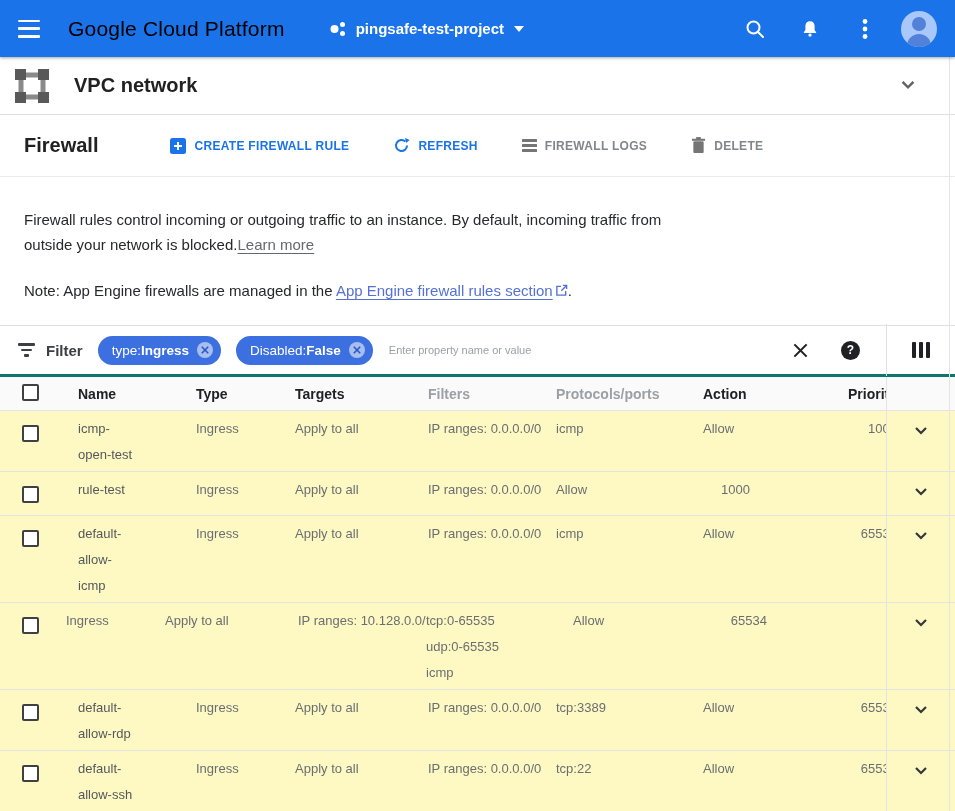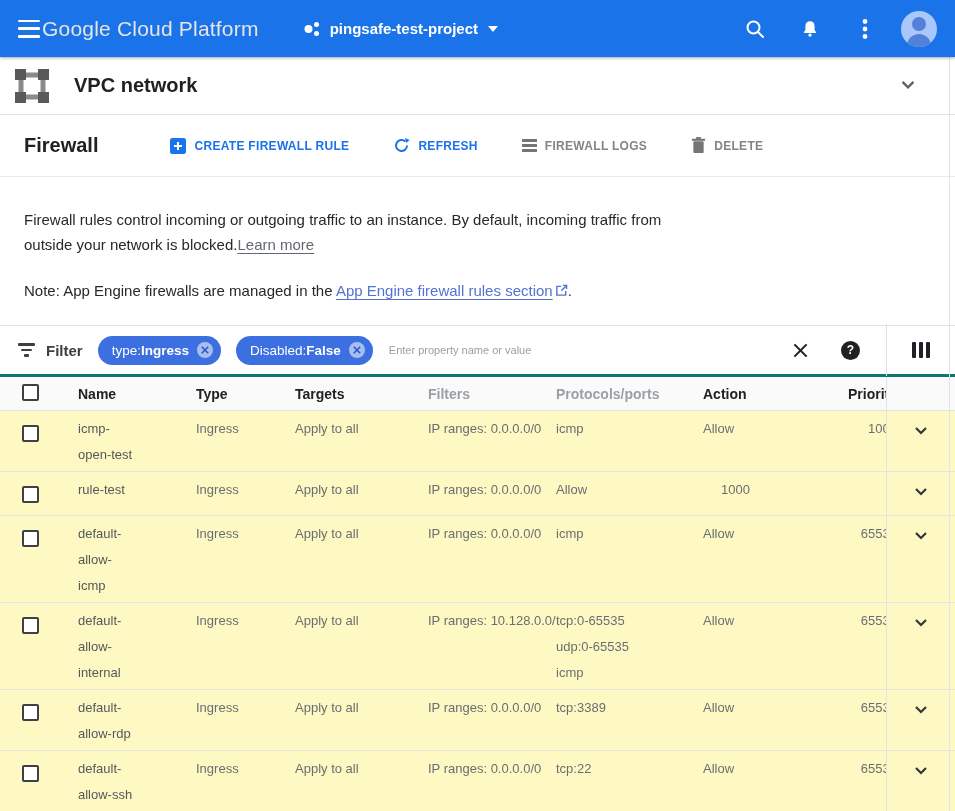--- a/index.html
+++ b/index.html
@@ -6,21 +6,21 @@
   html,body { width:955px; height:811px; overflow:hidden; background:#fff;
     font-family:"Liberation Sans", sans-serif; }
   body { position:relative; }
 
   
   .topbar { height:57px; background:#1a73e8; display:flex; align-items:center;
     padding:0 10px 0 16px; box-shadow:0 1px 3px rgba(0,0,0,.35); position:relative; z-index:5; }
   .hamburger { width:26px; height:20px; display:flex; flex-direction:column; justify-content:space-between;
     padding:1px 2px; cursor:pointer; }
   .hamburger span { display:block; height:2.6px; background:#fff; border-radius:1px; }
-  .gcp-title { color:#e5e5e5; font-size:21px; font-weight:400; letter-spacing:.2px; white-space:nowrap; }
+  .gcp-title { color:#000000; font-size:21px; font-weight:400; margin-left:26px; letter-spacing:.2px; white-space:nowrap; }
   .project-sel { display:flex; align-items:center; margin-left:44px; cursor:pointer; }
   .project-sel .label { color:#fff; font-size:15px; font-weight:700; margin-left:9px; }
   .caret-down { width:0; height:0; border-left:5px solid transparent; border-right:5px solid transparent;
     border-top:6px solid #fff; margin-left:10px; }
   .topbar-right { margin-left:auto; display:flex; align-items:center; }
   .tb-iconbtn { width:40px; height:40px; display:flex; align-items:center; justify-content:center;
     margin-left:15px; cursor:pointer; }
   .avatar { width:36px; height:36px; border-radius:50%; background:#a9c7fa; margin-left:16px; margin-right:8px;
     position:relative; overflow:hidden; cursor:pointer; }
   .avatar .head { position:absolute; width:14px; height:14px; border-radius:50%; background:#5181d8; left:11px; top:6px; }
@@ -332,21 +332,20 @@
     </div>
     <div class="cell-expand">
       <svg width="24" height="24" viewBox="0 0 24 24">
         <polyline points="7,10 12,15 17,10" fill="none" stroke="#35363a" stroke-width="2.2"></polyline>
       </svg>
     </div>
   </div>
       <div class="trow tbody">
     <div class="row-main">
       <div class="cell cb"><span class="checkbox"></span></div>
-      <div class="cell name"><span class="name-inner">default-allow-internal</span></div>
       <div class="cell type">Ingress</div>
       <div class="cell targets">Apply to all</div>
       <div class="cell filters">IP ranges: 10.128.0.0/9</div>
       <div class="cell protocols">
             <div>tcp:0-65535</div>
             <div>udp:0-65535</div>
             <div>icmp</div>
           </div>
       <div class="cell action">Allow</div>
       <div class="cell priority">65534</div>

